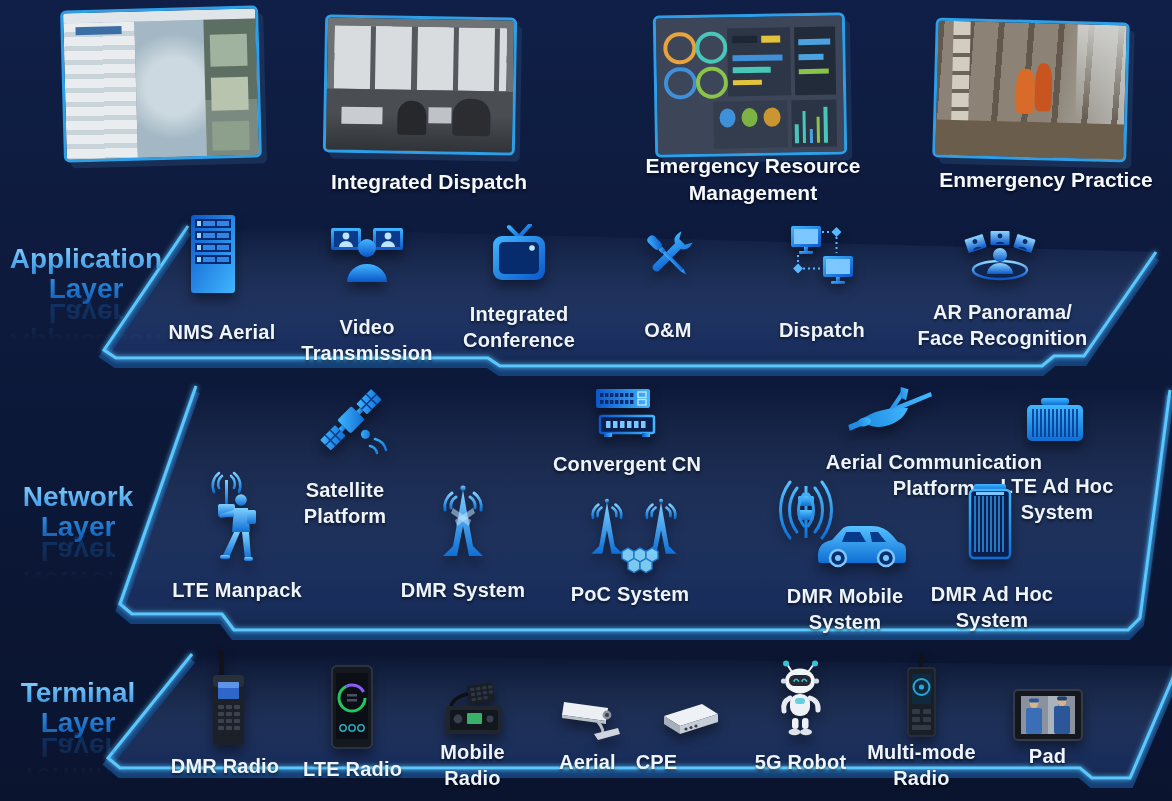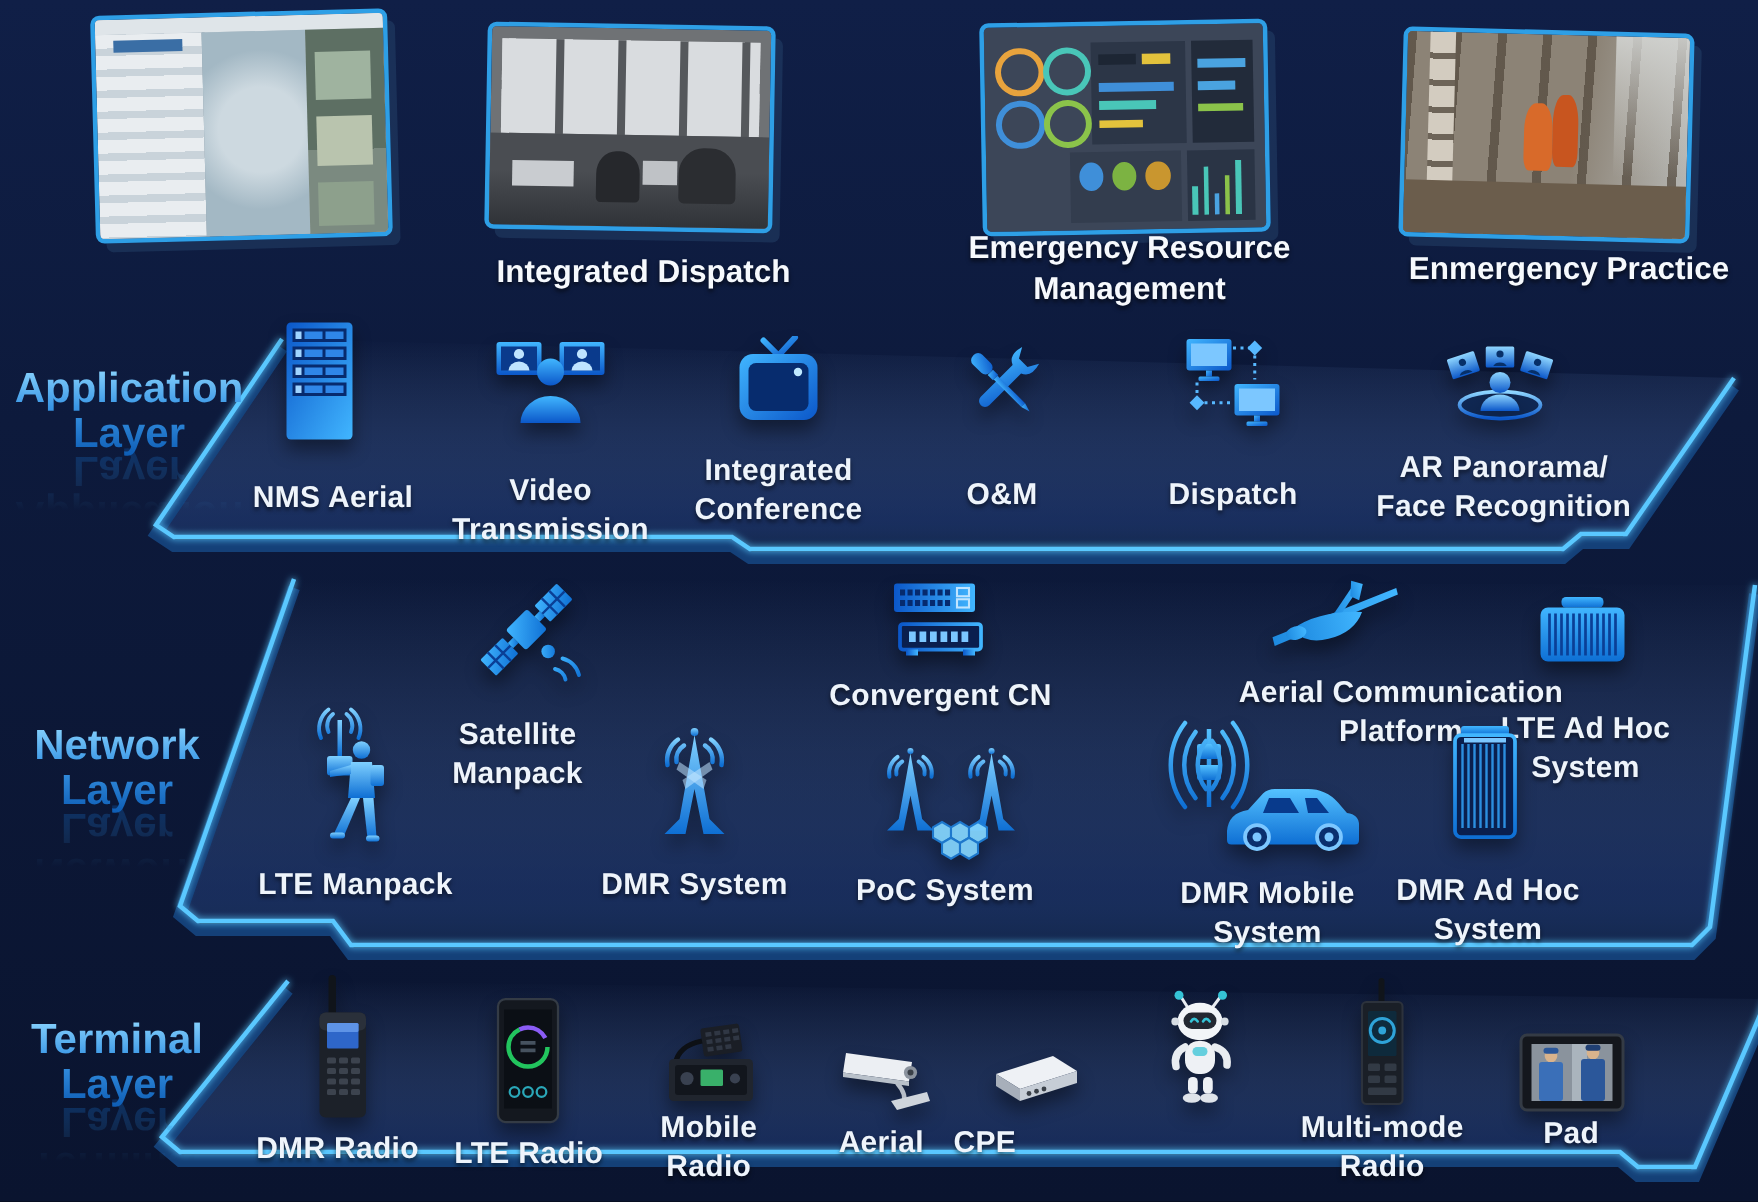--- a/index.html
+++ b/index.html
@@ -321,21 +321,21 @@
       <rect x="26" y="25" width="20" height="19" rx="2" fill="url(#g7)"></rect>
       <rect x="46" y="32" width="5" height="5" fill="url(#g7)"></rect>
       <rect x="51" y="27" width="21" height="15" rx="1" fill="url(#g7)"></rect>
       <path d="M58,27 v15 M65,27 v15 M51,34.5 h21" stroke="#0a3f96" stroke-width="1.6"></path>
       <path d="M36,44 l0,8" stroke="url(#g7)" stroke-width="2.5"></path>
       <circle cx="36" cy="55" r="4.5" fill="url(#g7)"></circle>
     </g>
     <path d="M56,62 a9,9 0 0 1 7,7 M61,55 a15,15 0 0 1 11,11" fill="none" stroke="url(#g7)" stroke-width="2.6" stroke-linecap="round"></path>
   </svg>
   <div class="lbl" style="left:255px;top:478px;width:180px;">Satellite
-Manpack</div>
+Platform</div>
 
   <svg class="abs ic" style="left:205px;top:470px;" width="64" height="100" viewBox="0 0 64 100">
     <defs>
         <linearGradient id="g8" x1="0" y1="0" x2="0" y2="1">
           <stop offset="0" stop-color="#7fd0ff"></stop>
           <stop offset="1" stop-color="#0e6fd4"></stop>
         </linearGradient>
       </defs>
     <rect x="20" y="10" width="3" height="24" fill="url(#g8)"></rect>
     <path d="M14,18 a10,10 0 0 1 3,-12 M9,22 a16,16 0 0 1 5,-19" fill="none" stroke="url(#g8)" stroke-width="2.6" stroke-linecap="round"></path>
@@ -601,20 +601,21 @@
       <circle cx="48.5" cy="21" r="2.6" fill="#d7dde3"></circle>
     <rect x="22" y="34" width="20" height="22" rx="9" fill="#eef1f5"></rect>
     <rect x="27" y="38" width="10" height="6" rx="3" fill="#35c3d6" opacity=".75"></rect>
     <path d="M22,38 q-8,4 -6,13" fill="none" stroke="#e8ecf1" stroke-width="5" stroke-linecap="round"></path>
     <path d="M42,38 q9,3 8,12" fill="none" stroke="#e8ecf1" stroke-width="5" stroke-linecap="round"></path>
     <rect x="24" y="58" width="6.5" height="11" rx="3" fill="#eef1f5"></rect>
     <rect x="34" y="58" width="6.5" height="11" rx="3" fill="#eef1f5"></rect>
     <ellipse cx="26.5" cy="72" rx="6" ry="3.2" fill="#dfe4ea"></ellipse>
     <ellipse cx="38" cy="72" rx="6" ry="3.2" fill="#dfe4ea"></ellipse>
   </svg>
+  <div class="lbl" style="left:713px;top:750px;width:175px;">5G Robot</div>
 
   <svg class="abs ic" style="left:904px;top:652px;" width="36" height="94" viewBox="0 0 36 94">
     <rect x="15" y="0" width="4" height="18" rx="2" fill="#10141a"></rect>
     <rect x="4" y="16" width="27" height="68" rx="3" fill="#1a1f27" stroke="#2c323c" stroke-width="1.4"></rect>
     <rect x="8" y="22" width="19" height="30" rx="1" fill="#0e2a3c"></rect>
     <circle cx="17.5" cy="35" r="8" fill="none" stroke="#2fa3d8" stroke-width="2"></circle>
     <circle cx="17.5" cy="35" r="2.6" fill="#2fa3d8"></circle>
     <g fill="#323a45">
         <rect x="8" y="57" width="8" height="5" rx="1"></rect>
         <rect x="19" y="57" width="8" height="5" rx="1"></rect>

